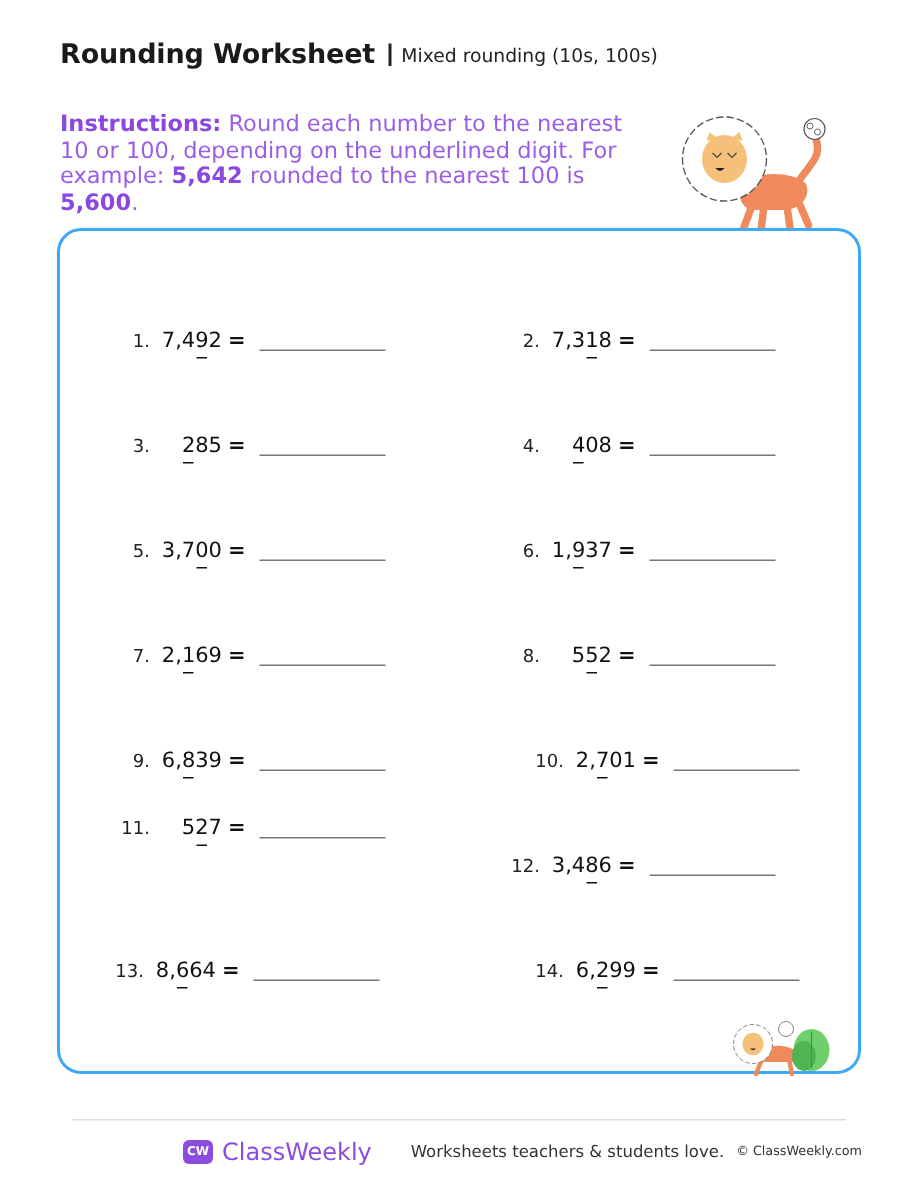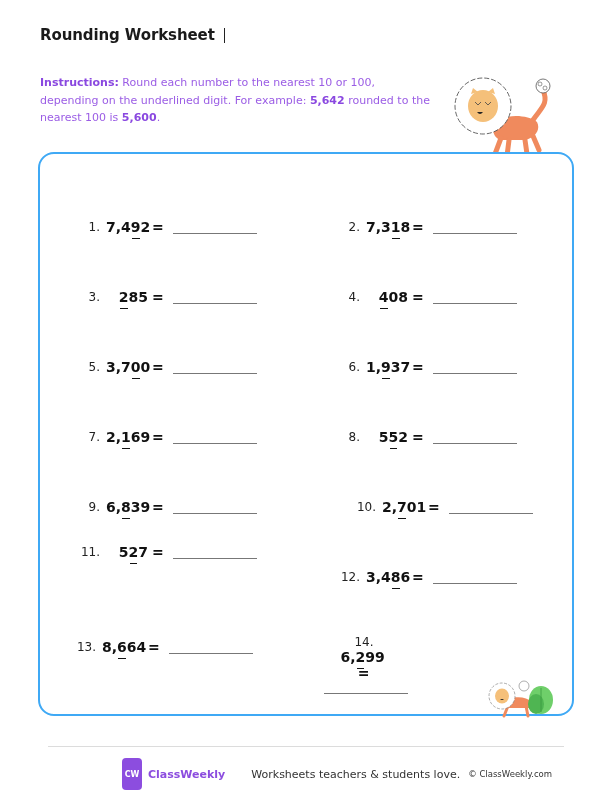--- a/index.html
+++ b/index.html
@@ -5,77 +5,78 @@
     html, body { margin: 0; padding: 0; background: #ffffff; }
     body {
       width: 612px; height: 792px; position: relative; overflow: hidden;
       font-family: "DejaVu Sans", "Liberation Sans", sans-serif;
       color: #1a1a1a;
     }
     .header {
       position: absolute; left: 40px; top: 26px;
       display: flex; align-items: center; white-space: nowrap;
     }
-    .header .title { font-weight: bold; font-size: 15px; color: #1a1a1a; letter-spacing: -0.1px; }
+    .header .title { font-weight: bold; font-size: 18px; color: #1a1a1a; letter-spacing: -0.1px; }
     .header .sep { width: 1.5px; height: 15px; background: #222; margin: 0 7px 0 9px; }
     .header .subtitle { font-size: 12.5px; color: #222; }
 
     .instructions {
       position: absolute; left: 40px; top: 74px; width: 390px;
-      font-size: 11px; line-height: 17.5px; color: #9b5de5;
+      font-size: 15px; line-height: 17.5px; color: #9b5de5;
     }
     .instructions b { font-weight: bold; color: #8a48e0; }
 
     .lion-top { position: absolute; left: 445px; top: 64px; width: 120px; height: 96px; }
     .lion-bottom { position: absolute; left: 486px; top: 676px; width: 70px; height: 42px; }
 
     .box {
       position: absolute; left: 38px; top: 152px; width: 532px; height: 560px;
       border: 2.5px solid #3fa9f5; border-radius: 16px; background: #fff;
     }
 
     .problem {
       position: absolute; height: 24px; display: flex; align-items: center;
       white-space: nowrap;
     }
     .problem .num {
       font-size: 12px; color: #222; width: 30px; text-align: right; margin-right: 6px;
     }
     .problem .value {
-      font-size: 14px; font-weight: bold; color: #111; width: 42px; text-align: right;
+      font-size: 14px; font-weight: normal; color: #111; width: 42px; text-align: right;
     }
     .problem .value .u { position: relative; display: inline-block; }
     .problem .value .u::after {
       content: ""; position: absolute; left: 1px; right: 1px; bottom: -4px; height: 1.5px; background: #111;
     }
     .problem .eq { font-size: 14px; font-weight: bold; color: #111; margin-left: 4px; }
     .problem .blank {
       width: 84px; height: 0; border-bottom: 1.5px solid #777; margin-left: 9px; margin-top: 12px;
     }
 
     .footer-line {
       position: absolute; left: 48px; top: 746px; width: 516px; height: 1px; background: #dcdcdc;
     }
     .footer {
       position: absolute; left: 122px; top: 758px; display: flex; align-items: center; white-space: nowrap;
     }
     .footer .logo-badge {
-      width: 20px; height: 32px; border-radius: 4px; background: #8c4ddf; color: #fff;
+      width: 20px; height: 16px; border-radius: 4px; background: #8c4ddf; color: #fff;
       font-size: 8px; font-weight: bold; display: flex; align-items: center; justify-content: center;
     }
-    .footer .brand { font-size: 11px; font-weight: bold; color: #8c4ddf; margin-left: 6px; }
+    .footer .brand { font-size: 16px; font-weight: normal; color: #8c4ddf; margin-left: 6px; }
     .footer .tagline { font-size: 11px; color: #333; margin-left: 26px; }
     .footer .copyright { font-size: 8.5px; color: #333; margin-left: 8px; }
   </style>
 </head>
 <body>
 
 <div class="header">
   <span class="title">Rounding Worksheet</span>
   <span class="sep"></span>
+  <span class="subtitle">Mixed rounding (10s, 100s)</span>
 </div>
 
 <div class="instructions"><b>Instructions:</b><span> Round each number to the nearest 10 or 100, depending on the underlined digit. For example: </span><b>5,642</b><span> rounded to the nearest 100 is </span><b>5,600</b><span>.</span></div>
 
 <svg class="lion-top" viewBox="0 0 120 96">
 
   <path d="M88 56 C96 44, 104 40, 98 26" fill="none" stroke="#f08a5d" stroke-width="5" stroke-linecap="round"></path>
   <circle cx="98" cy="22" r="7" fill="#fff" stroke="#555" stroke-width="0.8"></circle>
   <circle cx="95" cy="20" r="2" fill="none" stroke="#555" stroke-width="0.6"></circle>
   <circle cx="100" cy="24" r="2" fill="none" stroke="#555" stroke-width="0.6"></circle>
@@ -176,21 +177,21 @@
   <span class="eq">=</span>
   <span class="blank"></span>
 </div>
 
 <div class="problem" style="left:66px; top:635px;">
   <span class="num">13.</span>
   <span class="value"><span>8,</span><span class="u">6</span><span>64</span></span>
   <span class="eq">=</span>
   <span class="blank"></span>
 </div>
-<div class="problem" style="left:315px; top:635px;flex-direction:column;">
+<div class="problem" style="left:346px; top:635px;">
   <span class="num">14.</span>
   <span class="value"><span>6,</span><span class="u">2</span><span>99</span></span>
   <span class="eq">=</span>
   <span class="blank"></span>
 </div>
 
 <svg class="lion-bottom" viewBox="0 0 70 42">
   <path d="M20 24 C28 20, 40 20, 46 26 L44 32 L22 32 Z" fill="#f08a5d"></path>
   <path d="M22 30 L18 40" stroke="#f08a5d" stroke-width="3" stroke-linecap="round"></path>
   <path d="M40 30 L42 40" stroke="#f08a5d" stroke-width="3" stroke-linecap="round"></path>

